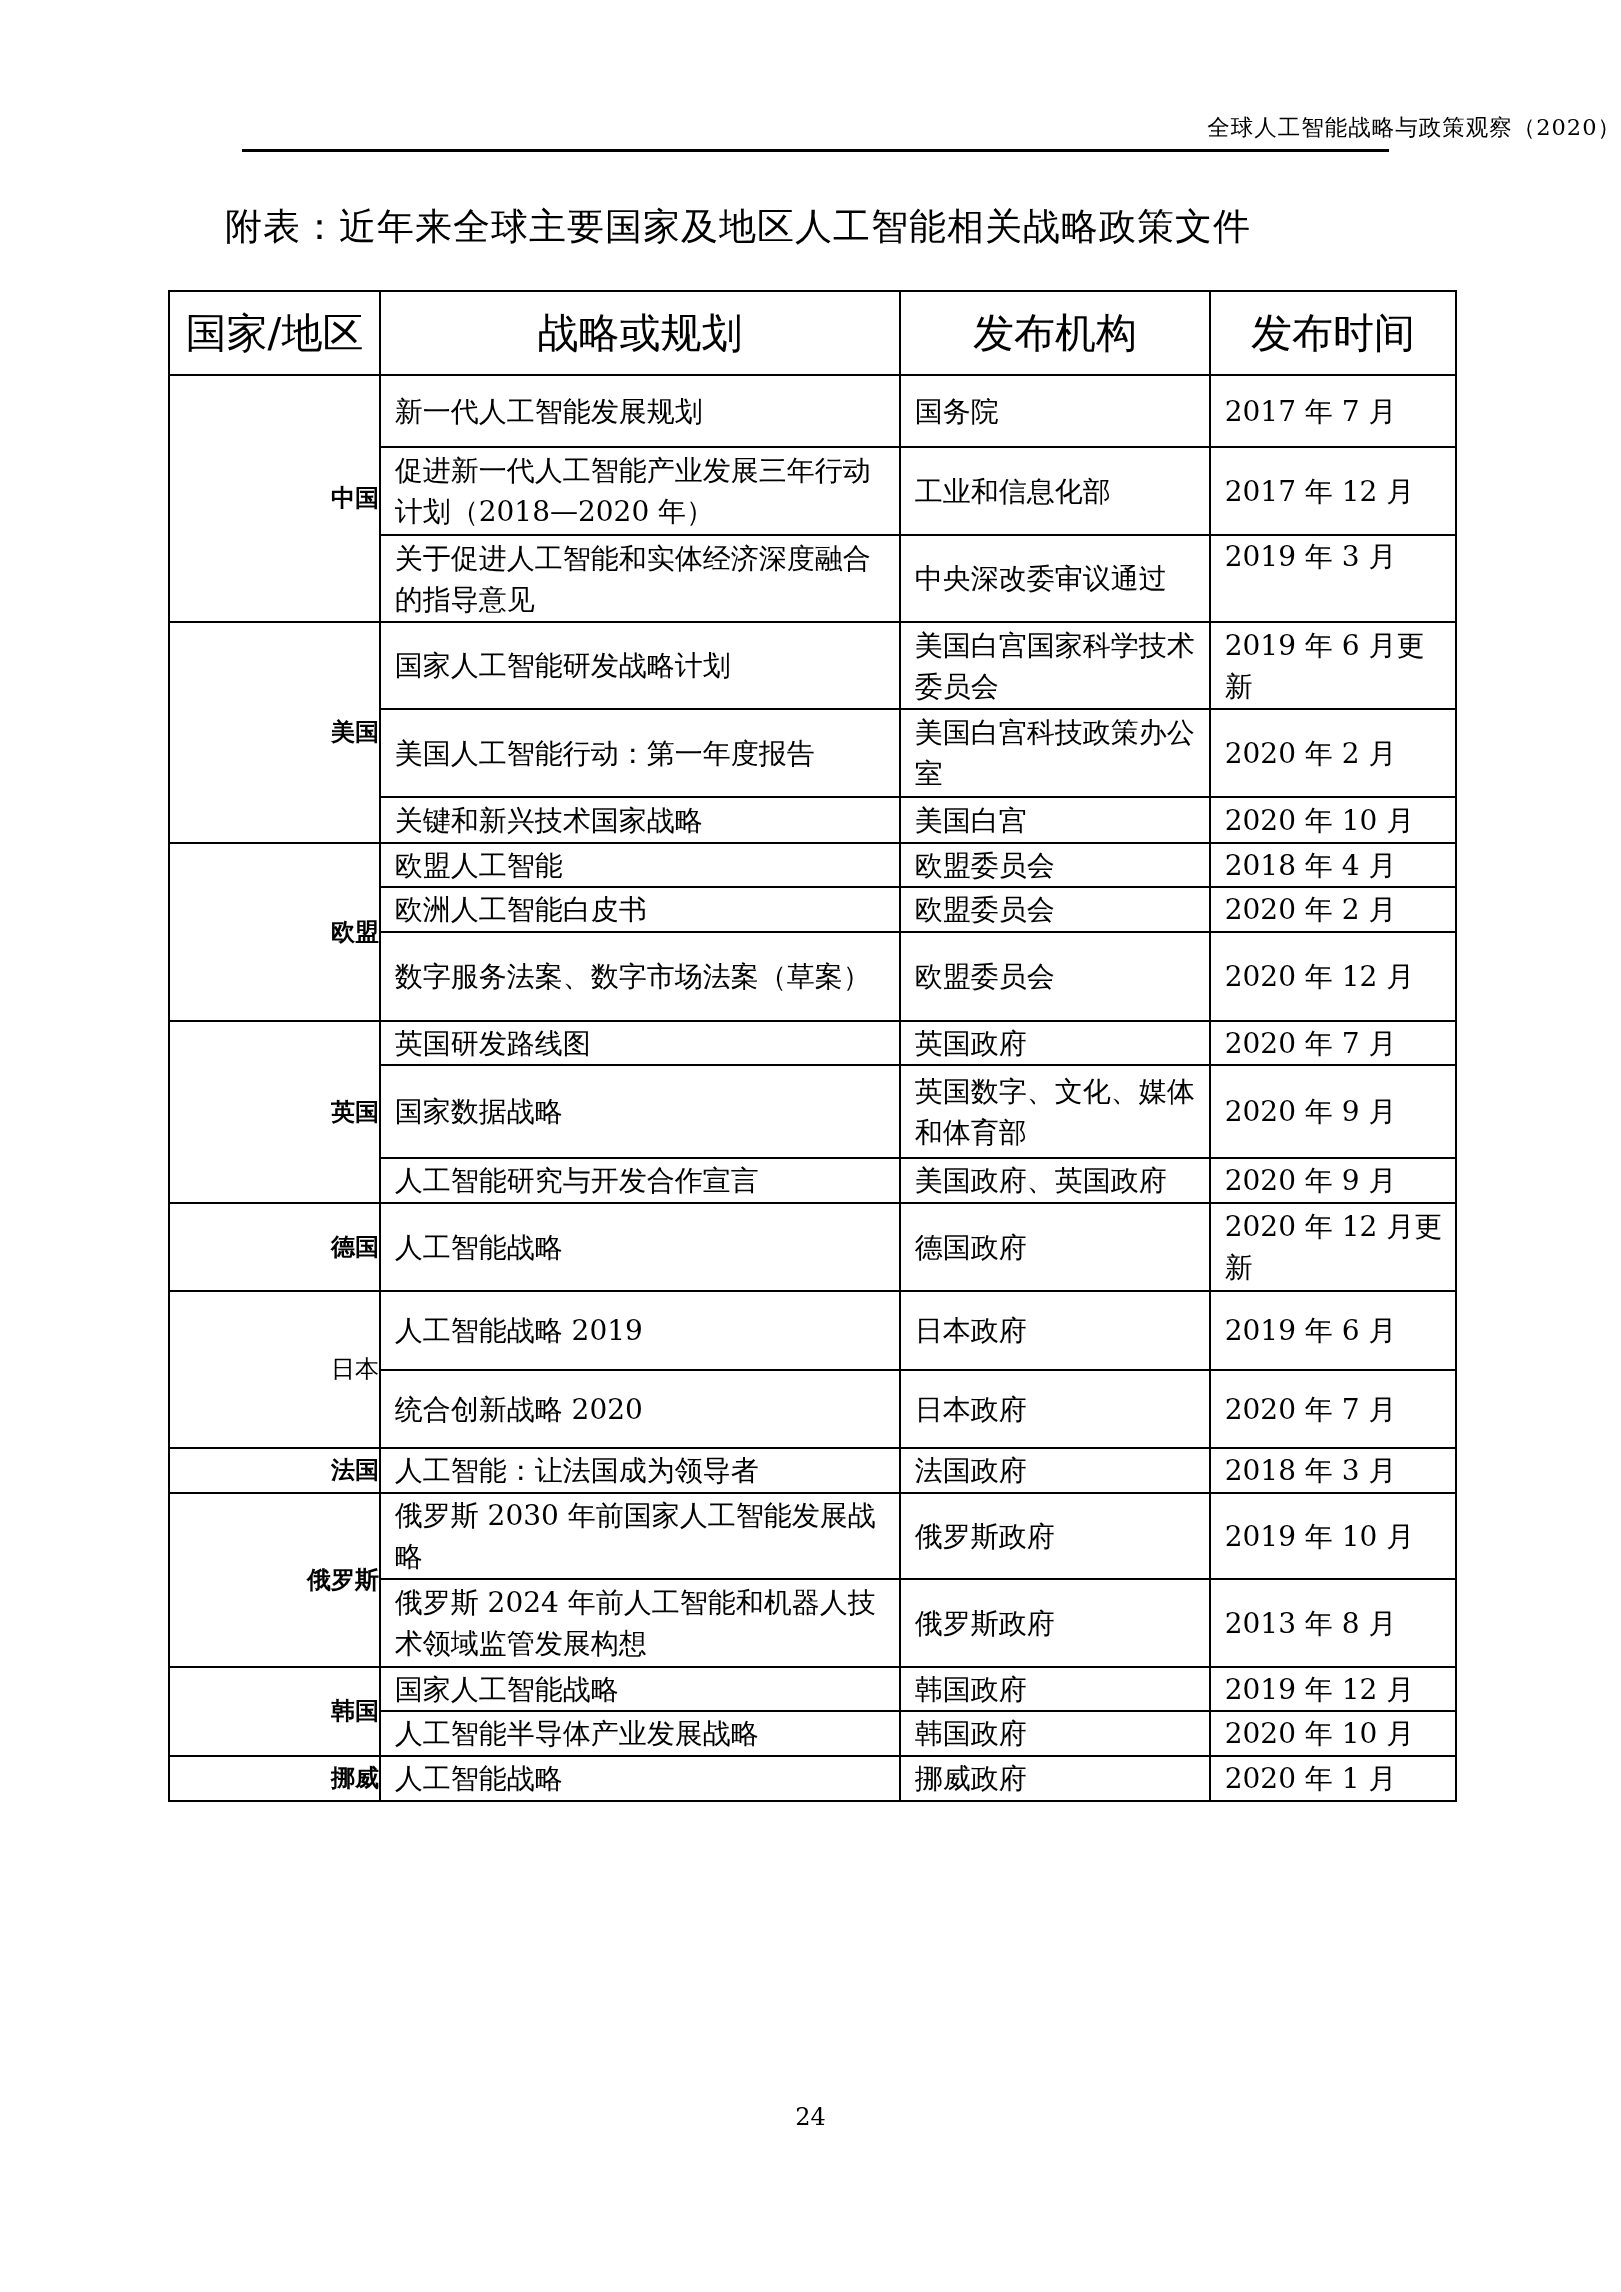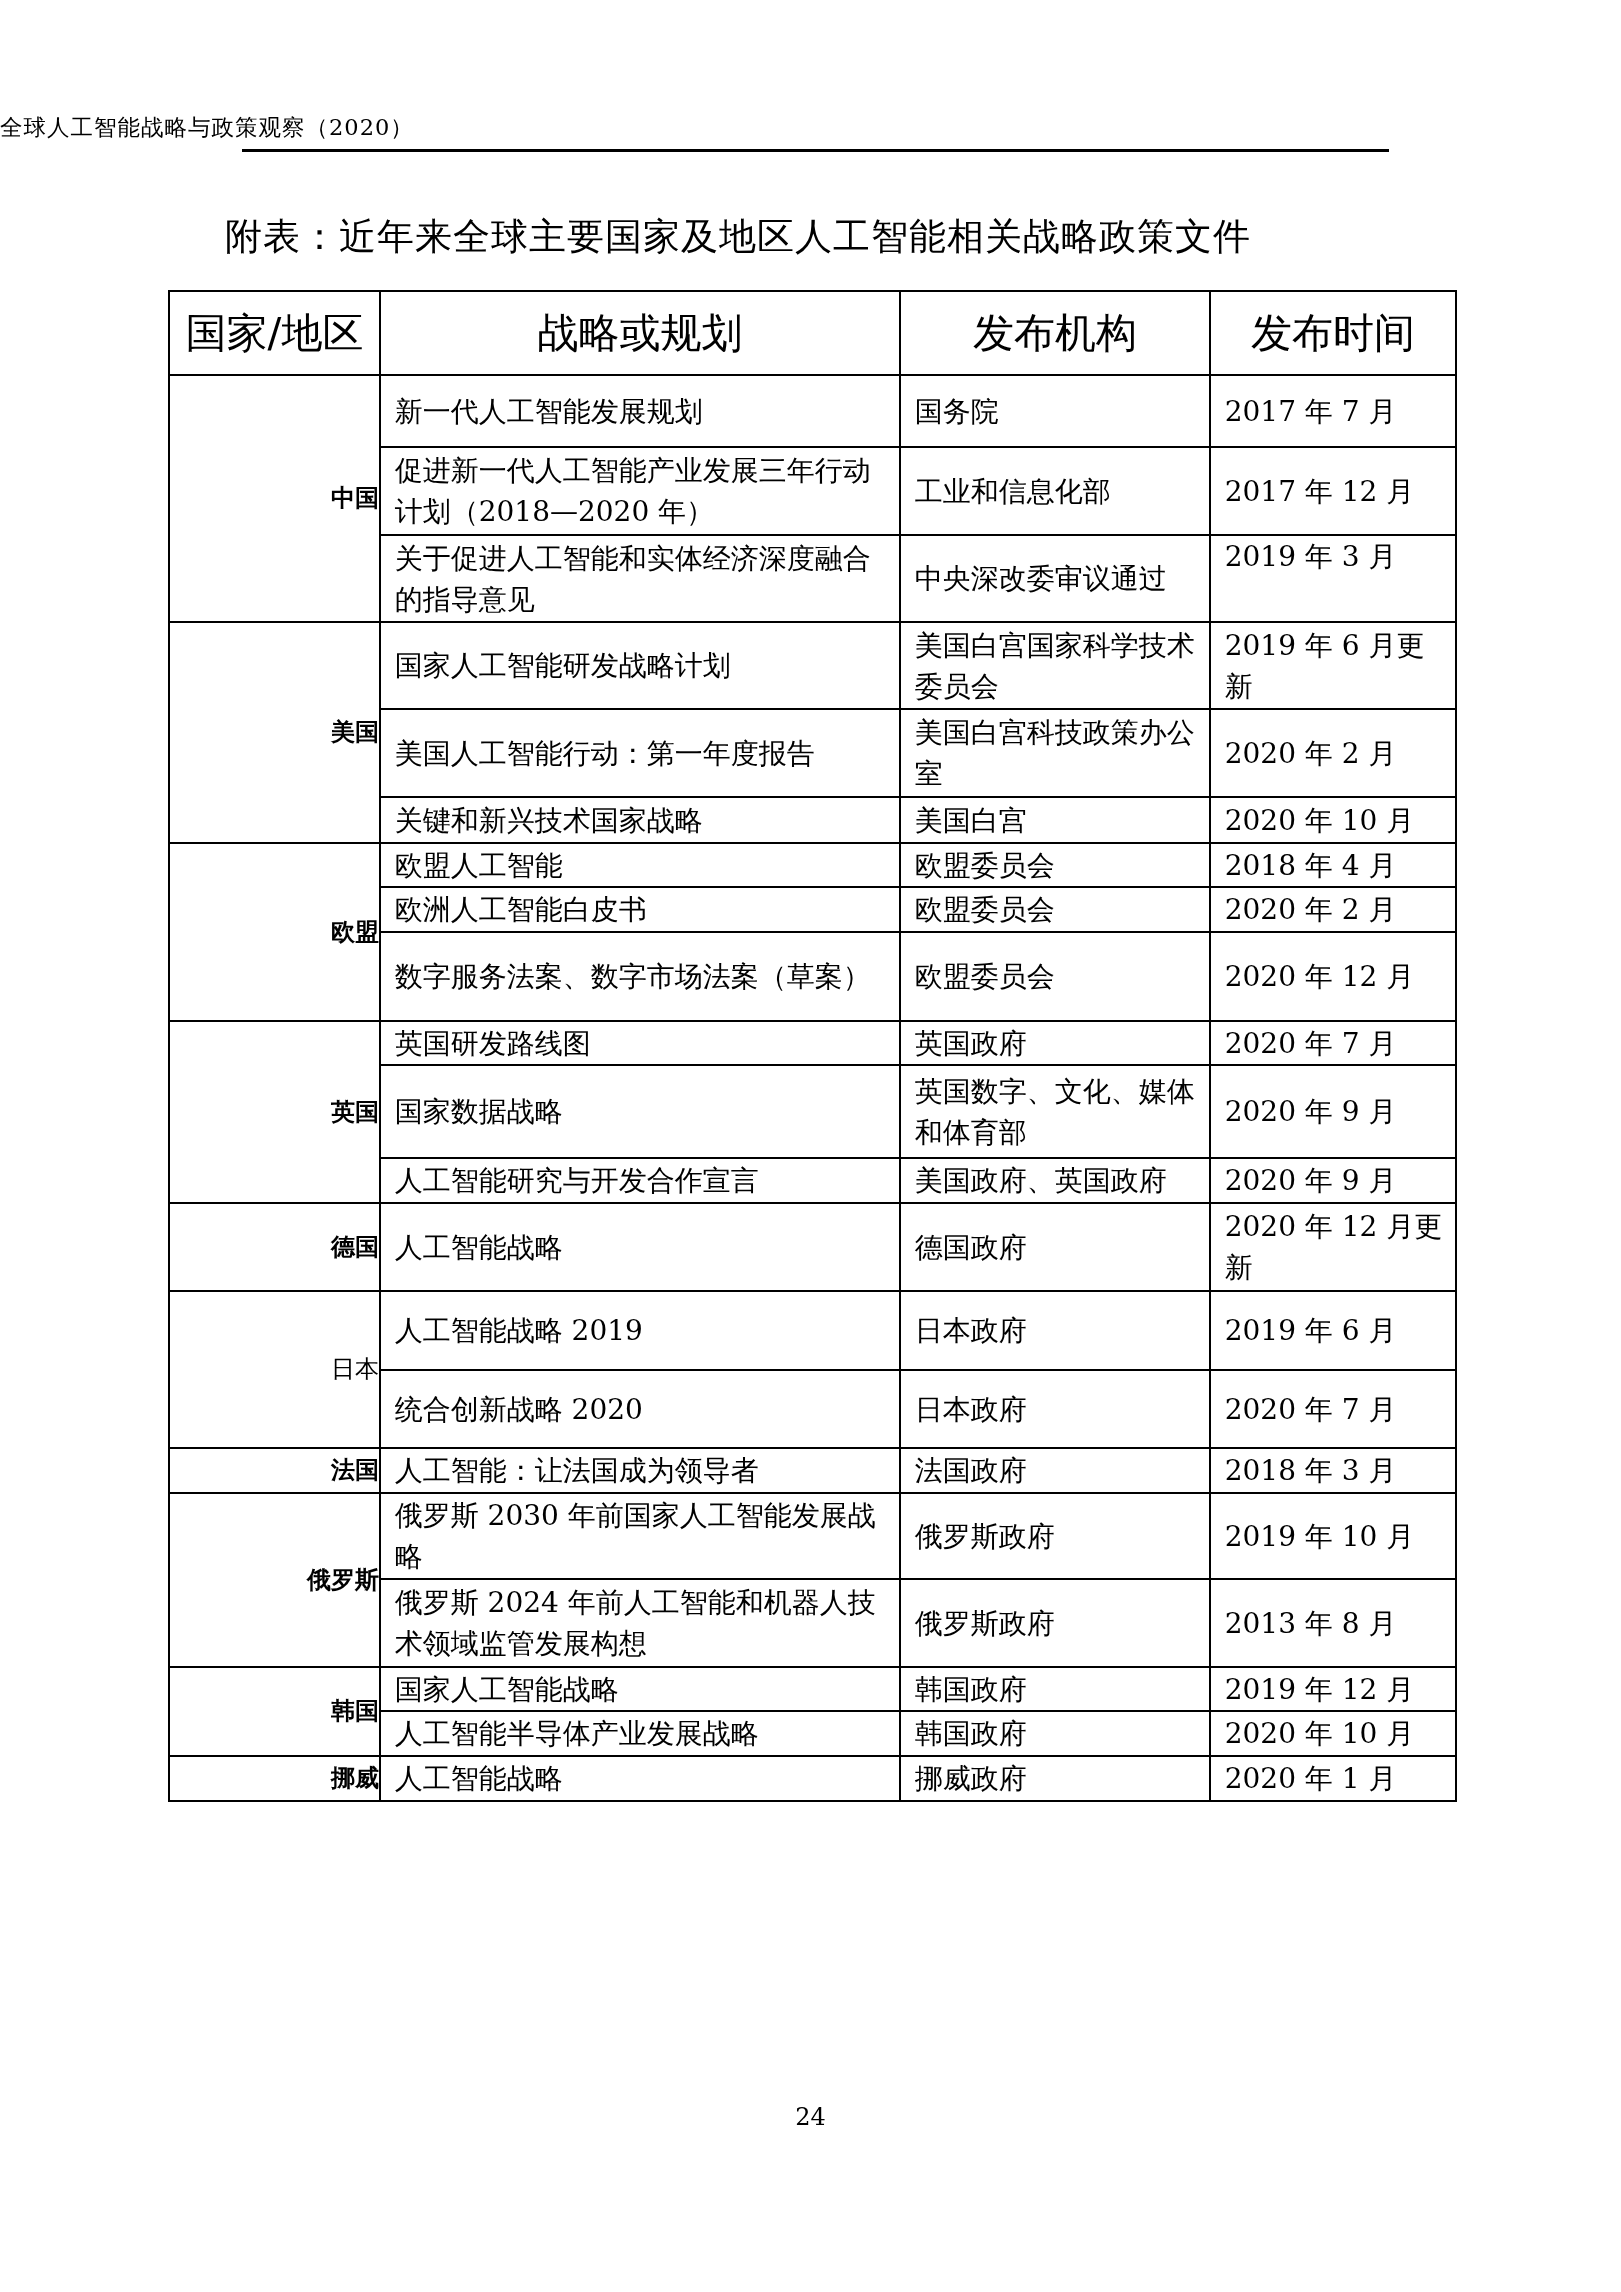--- a/index.html
+++ b/index.html
@@ -1,21 +1,21 @@
 <!DOCTYPE html>
 <html><head>
 <meta charset="utf-8">
 <style>
   html, body { margin: 0; padding: 0; background: #ffffff; }
   body { width: 1621px; height: 2293px; position: relative; overflow: hidden;
          font-family: "DejaVu Serif", "Liberation Serif", serif; color: #000; }
-  .running-header { position: absolute; left: 0; width: 1621px; top: 112px; text-align: left;
+  .running-header { position: absolute; left: 0; width: 1621px; top: 112px; text-align: right;
          font-size: 22.5px; letter-spacing: 1px; }
   .header-rule { position: absolute; left: 242px; width: 1147px; top: 149px; height: 2.9px; background: #000; }
-  .doc-title { position: absolute; left: 0; width: 1476px; top: 212px; text-align: center;
+  .doc-title { position: absolute; left: 0; width: 1476px; top: 202px; text-align: center;
          font-family: "DejaVu Sans", "Liberation Sans", sans-serif; font-size: 37px; letter-spacing: 1px; }
   table.policy { position: absolute; left: 168px; top: 290px; width: 1287px; border-collapse: collapse;
          table-layout: fixed; }
   table.policy td, table.policy th { border: 2px solid #000; padding: 0 13.7px; vertical-align: middle;
          font-size: 28px; line-height: 41px; text-align: left; font-weight: normal; }
   table.policy th { font-family: "DejaVu Sans", "Liberation Sans", sans-serif; text-align: center;
          font-size: 41px; height: 82px; }
   table.policy td.country { text-align: right; font-family: "DejaVu Sans", "Liberation Sans", sans-serif;
          font-weight: bold; font-size: 24px; padding: 0; margin-left: 12px; }
   table.policy td.country.normal { font-weight: normal; }

